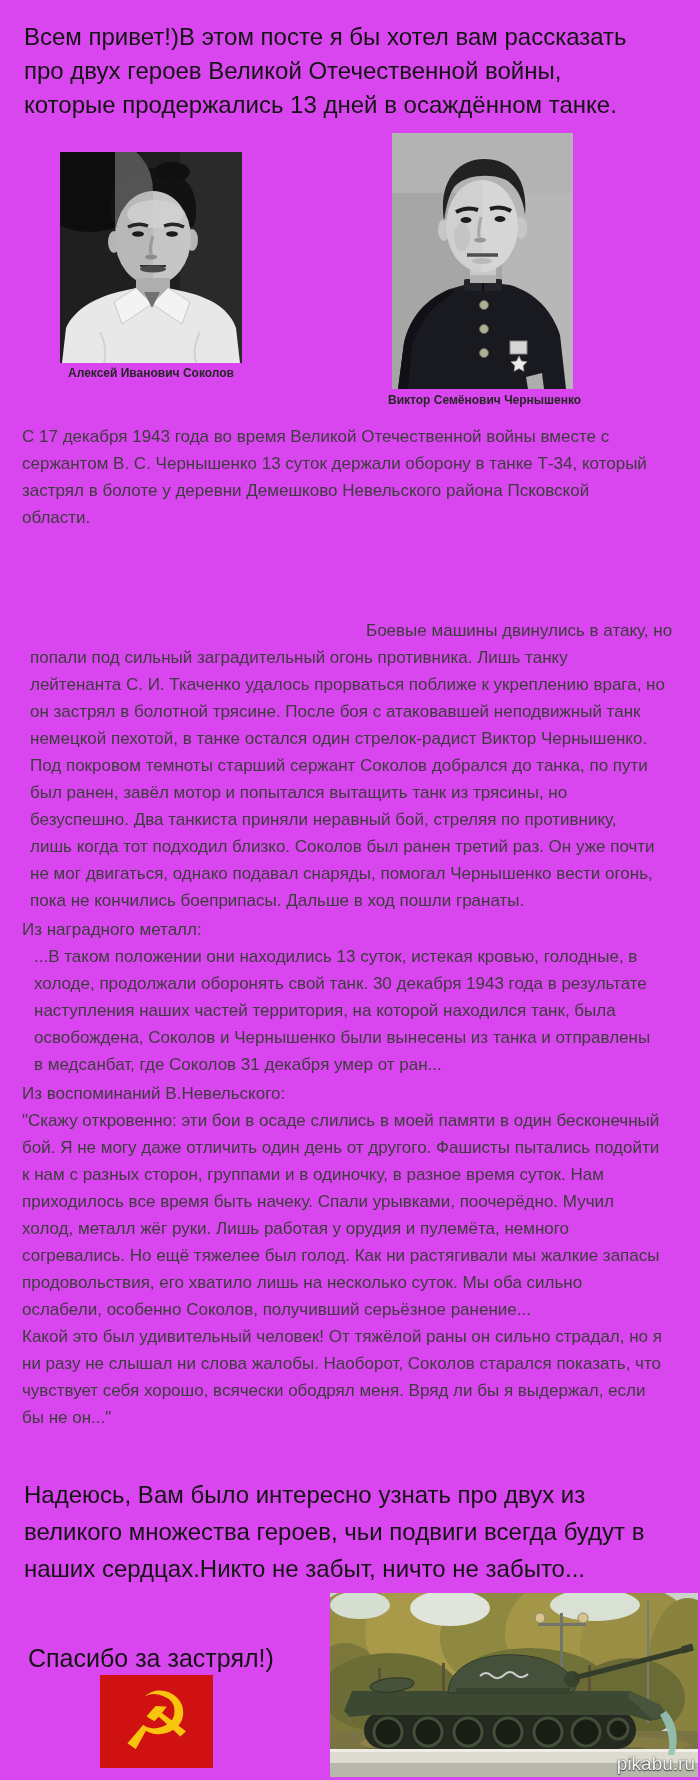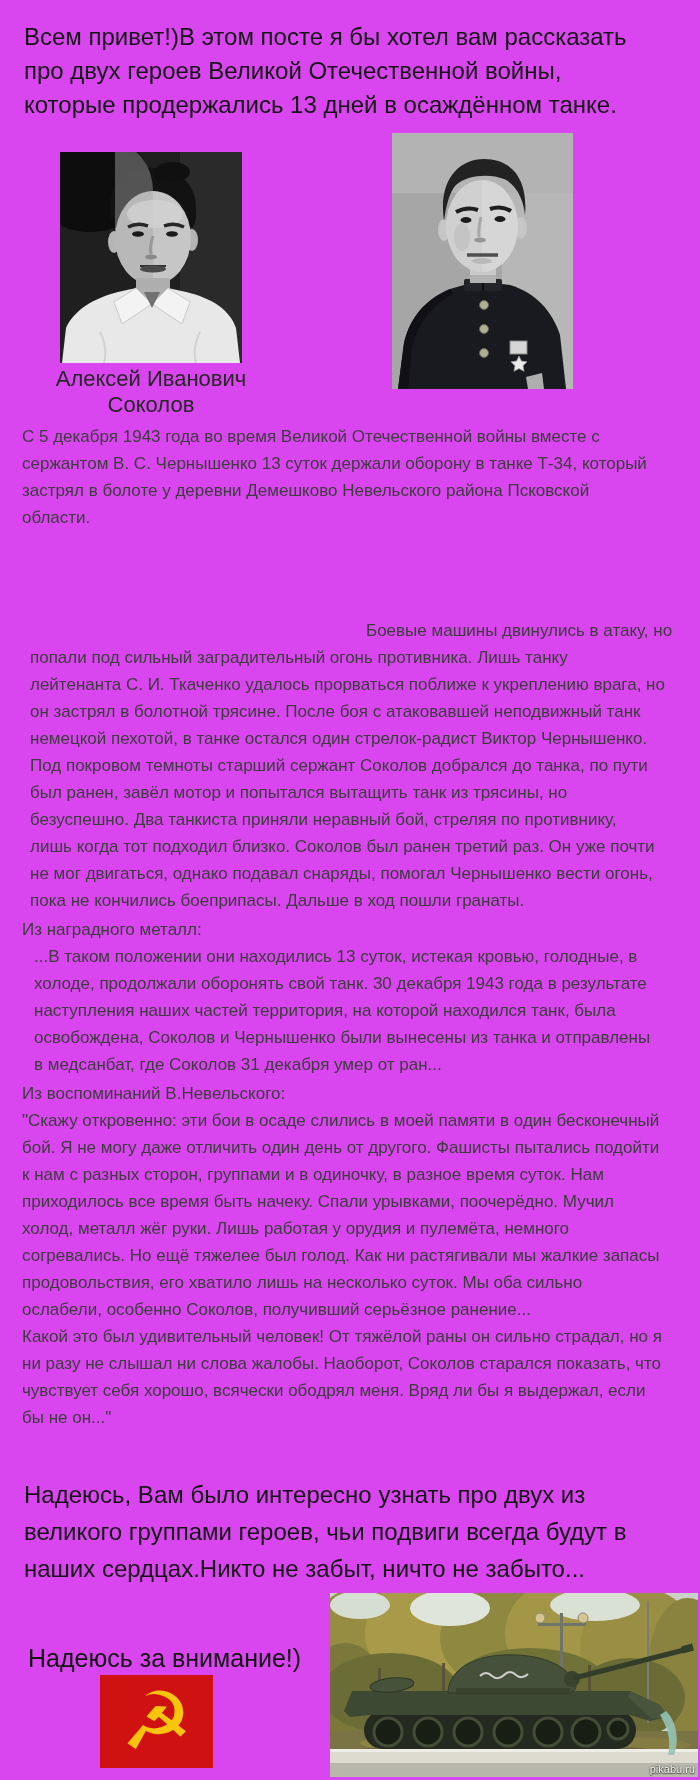--- a/index.html
+++ b/index.html
@@ -12,21 +12,21 @@
   .title{
     left:24px;top:20px;width:668px;
     font-size:24px;line-height:34px;color:#141414;
     white-space:pre-line;
   }
   .body-text{
     font-size:17px;line-height:27px;color:#3d3d3d;
     white-space:pre-line;width:664px;left:22px;
   }
   .caption{
-    font-size:22px;color:#262626;
+    font-size:12px;color:#262626;font-weight:bold;
   }
   .closing{
     left:24px;top:1476px;width:660px;
     font-size:24px;line-height:37px;color:#141414;
     white-space:pre-line;
   }
   .thanks{
     left:28px;top:1644px;font-size:25px;color:#141414;
   }
   .indent-first{text-indent:336px;}
@@ -35,21 +35,21 @@
     left:100px;top:1675px;width:113px;height:93px;
     background:#d01111;display:flex;align-items:center;justify-content:center;
   }
   .flag .emblem{
     color:#f8c40d;font-size:80px;line-height:93px;
     font-family:"DejaVu Sans",sans-serif;
   }
   .tankwrap{left:330px;top:1593px;width:368px;height:184px;}
   .watermark{
     position:absolute;right:3px;bottom:2px;
-    font-size:11px;color:#f2f2f2;
+    font-size:19px;color:#f2f2f2;
     text-shadow:0 0 2px #333,0 1px 1px #444;
   }
 </style>
 </head>
 <body>
 
 <div class="page">
 
   <div class="abs title">Всем привет!)В этом посте я бы хотел вам рассказать
 про двух героев Великой Отечественной войны,
@@ -111,22 +111,23 @@
     <ellipse cx="70" cy="104" rx="8" ry="14" fill="#bfbfbf" opacity="0.7"></ellipse>
     <path d="M75,122 L106,122" stroke="#4e4e4e" stroke-width="3.5"></path>
     <ellipse cx="90" cy="128" rx="10" ry="3" fill="#b9b9b9"></ellipse>
     <circle cx="92" cy="172" r="4.5" fill="#b0b092" stroke="#62625a"></circle>
     <circle cx="92" cy="196" r="4.5" fill="#b0b092" stroke="#62625a"></circle>
     <circle cx="92" cy="220" r="4.5" fill="#b0b092" stroke="#62625a"></circle>
     <rect x="118" y="208" width="17" height="13" fill="#d6d6d6" stroke="#8a8a8a"></rect>
     <polygon points="127,223 129.4,228.1 135,228.8 131,232.7 132,238.3 127,235.6 122,238.3 123,232.7 119,228.8 124.6,228.1" fill="#ececec" stroke="#9a9a9a" stroke-width="0.8"></polygon>
     <polygon points="134,244 150,240 152,256 136,256" fill="#c9c9c9" opacity="0.85"></polygon>
   </svg>
-
-  <div class="abs body-text" style="top:423px;">С 5 декабря 1943 года во время Великой Отечественной войны вместе с
+  <div class="abs caption" style="left:388px;top:393px;white-space:nowrap;">Виктор Семёнович Чернышенко</div>
+
+  <div class="abs body-text" style="top:423px;">С 17 декабря 1943 года во время Великой Отечественной войны вместе с
 сержантом В. С. Чернышенко 13 суток держали оборону в танке Т-34, который
 застрял в болоте у деревни Демешково Невельского района Псковской
 области.</div>
 
   <div class="abs body-text indent-first" style="top:617px;margin-left:8px;">Боевые машины двинулись в атаку, но
 попали под сильный заградительный огонь противника. Лишь танку
 лейтенанта С. И. Ткаченко удалось прорваться поближе к укреплению врага, но
 он застрял в болотной трясине. После боя с атаковавшей неподвижный танк
 немецкой пехотой, в танке остался один стрелок-радист Виктор Чернышенко.
 Под покровом темноты старший сержант Соколов добрался до танка, по пути
@@ -151,24 +152,24 @@
 холод, металл жёг руки. Лишь работая у орудия и пулемёта, немного
 согревались. Но ещё тяжелее был голод. Как ни растягивали мы жалкие запасы
 продовольствия, его хватило лишь на несколько суток. Мы оба сильно
 ослабели, особенно Соколов, получивший серьёзное ранение...
 Какой это был удивительный человек! От тяжёлой раны он сильно страдал, но я
 ни разу не слышал ни слова жалобы. Наоборот, Соколов старался показать, что
 чувствует себя хорошо, всячески ободрял меня. Вряд ли бы я выдержал, если
 бы не он..."</div>
 
   <div class="abs closing">Надеюсь, Вам было интересно узнать про двух из
-великого группами героев, чьи подвиги всегда будут в
+великого множества героев, чьи подвиги всегда будут в
 наших сердцах.Никто не забыт, ничто не забыто...</div>
 
-  <div class="abs thanks">Надеюсь за внимание!)</div>
+  <div class="abs thanks">Спасибо за застрял!)</div>
 
   <div class="abs flag">
     <span class="emblem">☭</span>
   </div>
 
   <div class="abs tankwrap">
     <svg width="368" height="184" viewBox="0 0 368 184" aria-hidden="true">
       <rect width="368" height="150" fill="#cbd3c8"></rect>
 
       <ellipse cx="30" cy="55" rx="55" ry="60" fill="#968c42"></ellipse>

